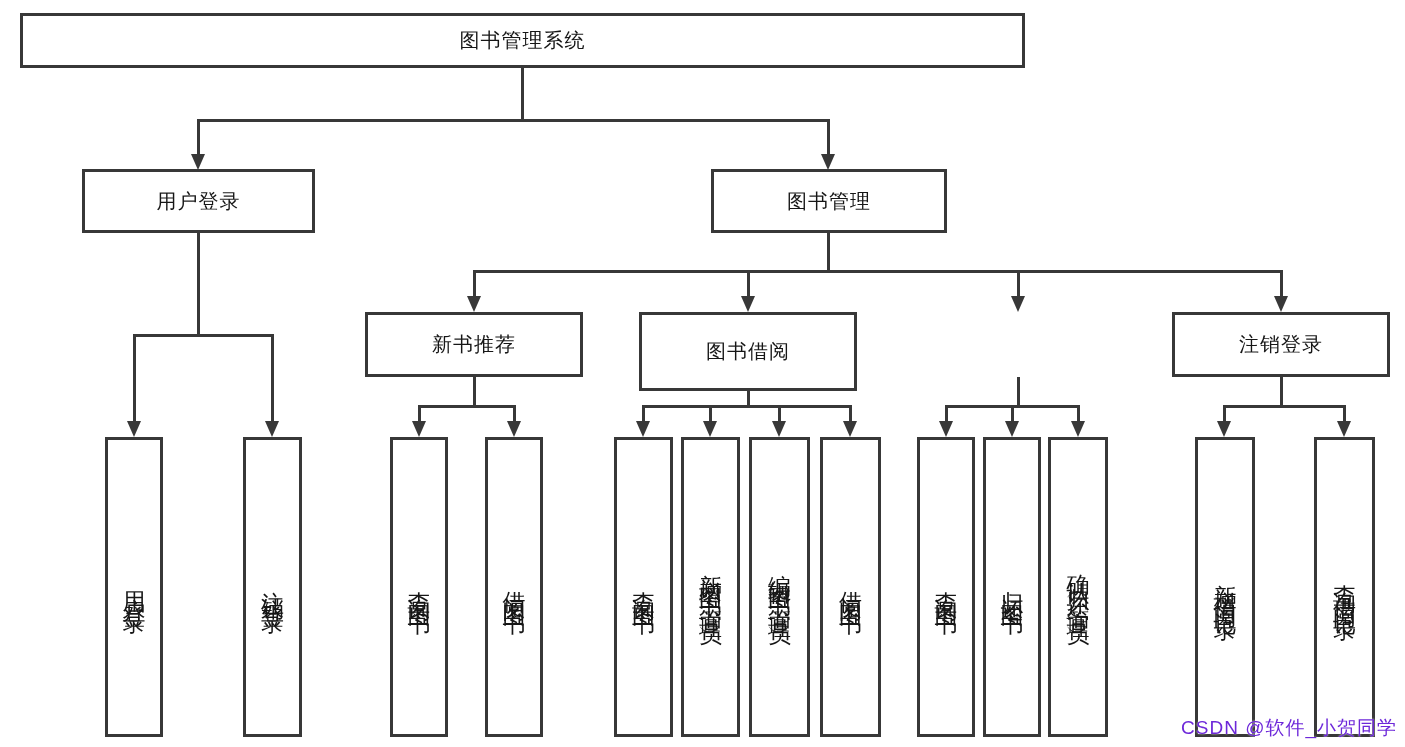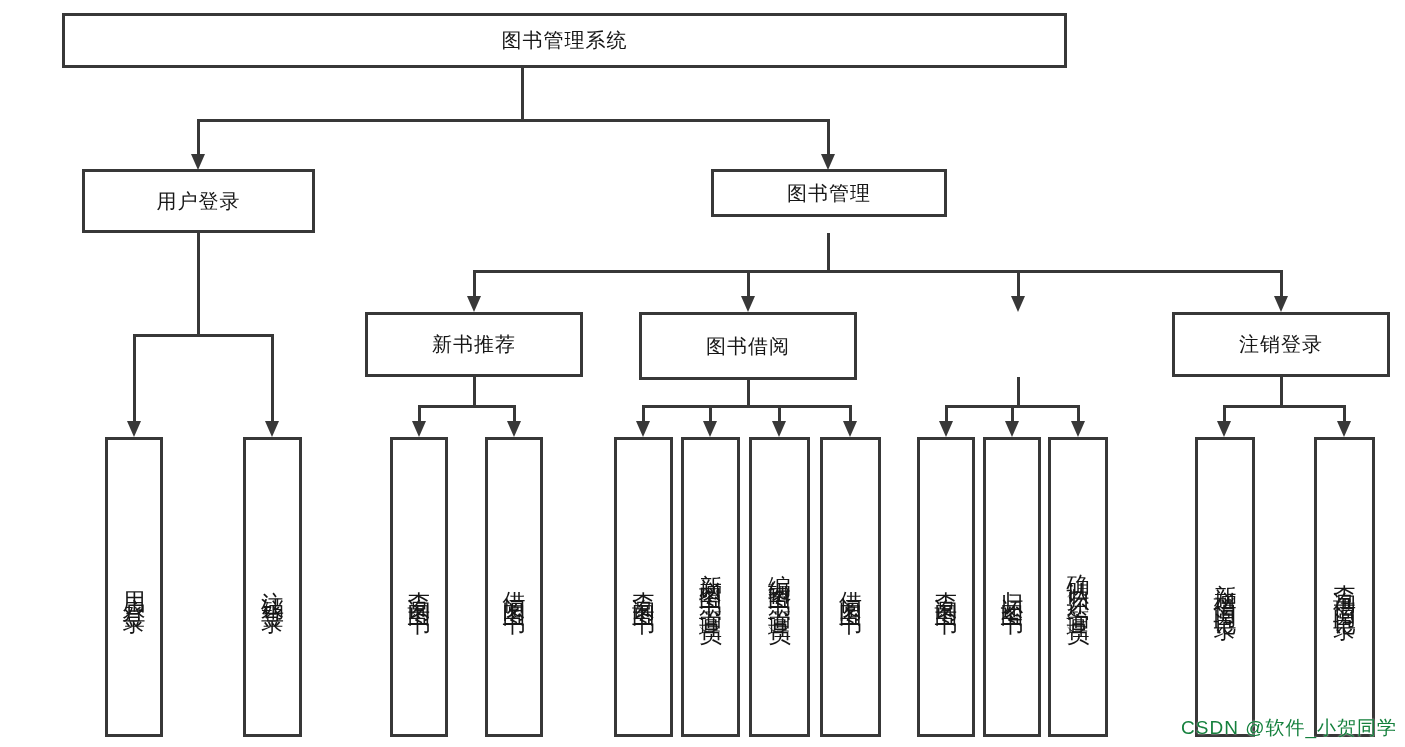--- a/index.html
+++ b/index.html
@@ -5,35 +5,35 @@
   html,body{margin:0;padding:0;background:#ffffff;}
   #stage{
     position:relative;width:1405px;height:747px;background:#ffffff;overflow:hidden;
     font-family:"Liberation Sans",sans-serif;color:#161616;
   }
   .box{
     position:absolute;background:#ffffff;border:3px solid #383838;box-sizing:border-box;
     display:flex;align-items:center;justify-content:center;z-index:2;
   }
   .box.h{font-size:20px;letter-spacing:1px;white-space:nowrap;}
-  .box.root{font-size:20px;margin-left:42px;}
+  .box.root{font-size:20px;}
   .vtxt{
     writing-mode:vertical-rl;text-orientation:mixed;
     font-size:23px;letter-spacing:7px;line-height:1;white-space:nowrap;
   }
   .hl{position:absolute;height:3px;background:#383838;z-index:1;}
   .vl{position:absolute;width:3px;background:#383838;z-index:1;}
   .arr{
     position:absolute;width:0;height:0;z-index:3;
     border-left:7px solid transparent;border-right:7px solid transparent;
     border-top:16px solid #383838;
   }
   .watermark{
     position:absolute;right:8px;bottom:6px;z-index:5;
-    font-size:19px;color:#15803d;letter-spacing:1px;white-space:nowrap;
+    font-size:19px;color:#6d28d9;letter-spacing:1px;white-space:nowrap;
     text-shadow:0 0 2px #ffffff;
   }
 </style>
 </head>
 <body>
 
 <div id="stage">
 
   <div class="box h root" style="left:20px;top:13px;width:1005px;height:55px;">
     <span>图书管理系统</span>
@@ -42,21 +42,21 @@
   <div class="vl" style="left:521px;top:68px;height:53px;"></div>
   <div class="hl" style="left:197px;top:119px;width:633px;"></div>
   <div class="vl" style="left:197px;top:119px;height:37px;"></div>
   <div class="arr" style="left:191px;top:154px;"></div>
   <div class="vl" style="left:827px;top:119px;height:37px;"></div>
   <div class="arr" style="left:821px;top:154px;"></div>
 
   <div class="box h" style="left:82px;top:169px;width:233px;height:64px;">
     <span>用户登录</span>
   </div>
-  <div class="box h" style="left:711px;top:169px;width:236px;height:48px;">
+  <div class="box h" style="left:711px;top:169px;width:236px;height:64px;">
     <span>图书管理</span>
   </div>
 
   <div class="vl" style="left:197px;top:233px;height:103px;"></div>
   <div class="hl" style="left:133px;top:334px;width:141px;"></div>
   <div class="vl" style="left:133px;top:334px;height:89px;"></div>
   <div class="arr" style="left:127px;top:421px;"></div>
   <div class="vl" style="left:271px;top:334px;height:89px;"></div>
   <div class="arr" style="left:265px;top:421px;"></div>
 
@@ -67,21 +67,21 @@
   <div class="vl" style="left:747px;top:270px;height:28px;"></div>
   <div class="arr" style="left:741px;top:296px;"></div>
   <div class="vl" style="left:1017px;top:270px;height:28px;"></div>
   <div class="arr" style="left:1011px;top:296px;"></div>
   <div class="vl" style="left:1280px;top:270px;height:28px;"></div>
   <div class="arr" style="left:1274px;top:296px;"></div>
 
   <div class="box h" style="left:365px;top:312px;width:218px;height:65px;">
     <span>新书推荐</span>
   </div>
-  <div class="box h" style="left:639px;top:312px;width:218px;height:68px;">
+  <div class="box h" style="left:639px;top:312px;width:218px;height:79px;">
     <span>图书借阅</span>
   </div>
   <div class="box h" style="left:1172px;top:312px;width:218px;height:65px;">
     <span>注销登录</span>
   </div>
 
   <div class="vl" style="left:473px;top:377px;height:31px;"></div>
   <div class="vl" style="left:747px;top:377px;height:31px;"></div>
   <div class="vl" style="left:1017px;top:377px;height:31px;"></div>
   <div class="vl" style="left:1280px;top:377px;height:31px;"></div>

